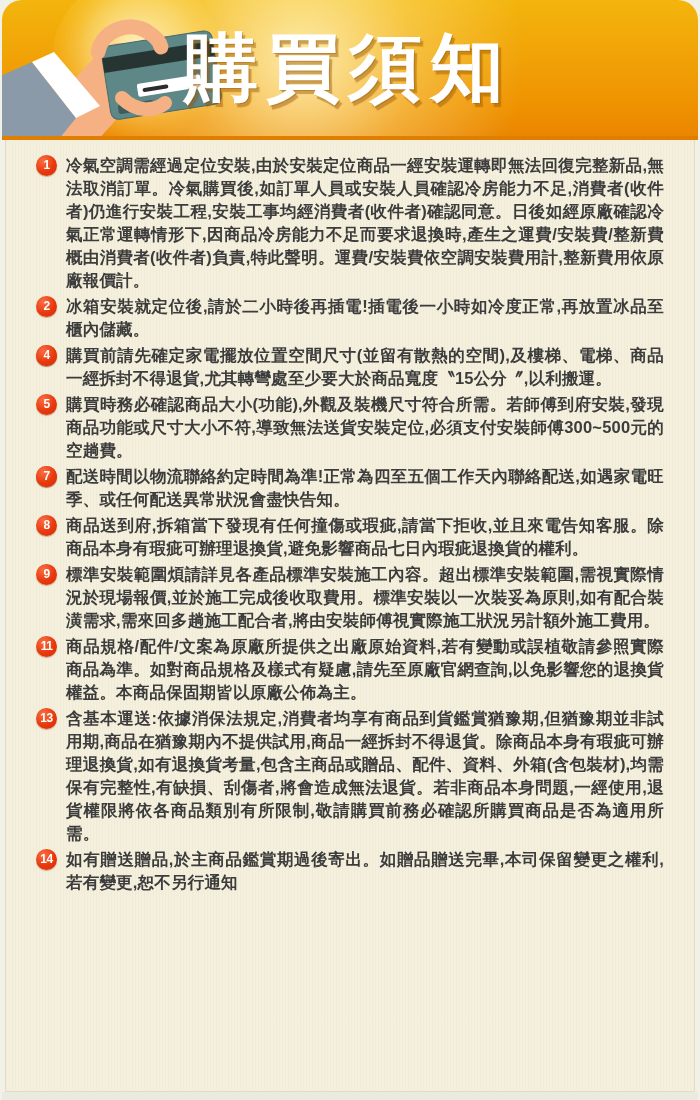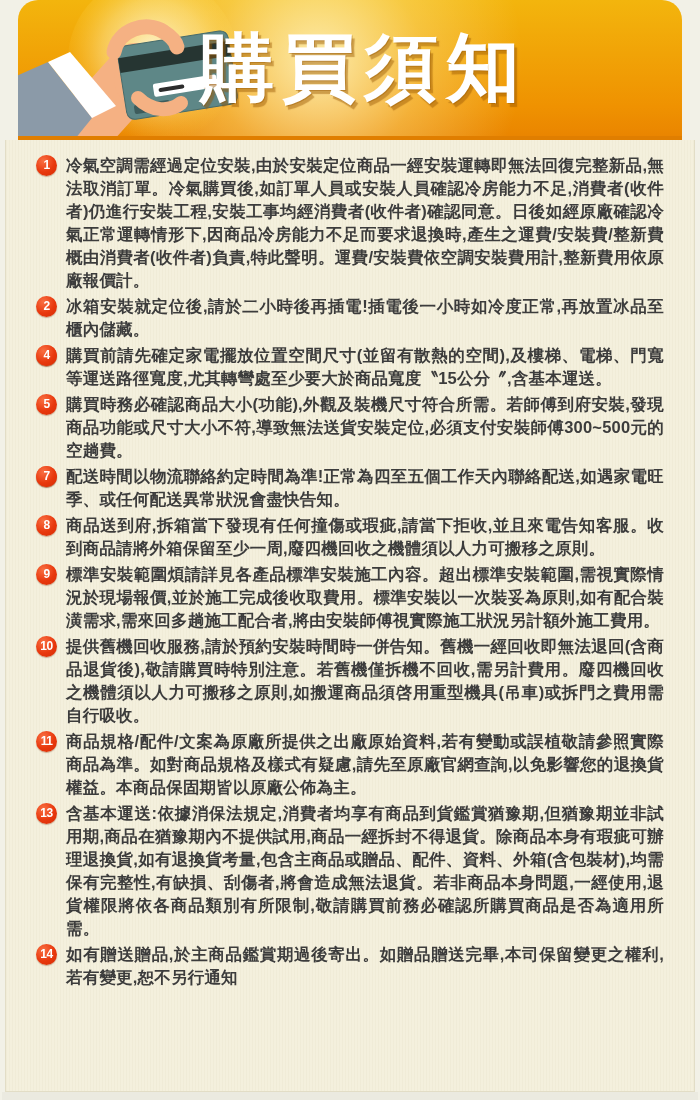--- a/index.html
+++ b/index.html
@@ -7,21 +7,21 @@
     width:700px;height:1100px;overflow:hidden;
     background:#ffffff;
     font-family:"Liberation Sans","DejaVu Sans",sans-serif;
   }
   .page{
     width:700px;height:1100px;position:relative;
     background:#f2f1e7;
   }
   
   .header{
-    position:relative;height:136px;margin:0 18px;
+    position:relative;height:136px;margin:0 2px;
     border-radius:20px 20px 0 0;
     background:
       radial-gradient(circle at 300px 60px, rgba(255,248,200,.85) 0%, rgba(255,240,160,.35) 28%, rgba(255,200,40,0) 55%),
       linear-gradient(#f3b50d, #ef9201 78%, #ea8500);
     border-bottom:4px solid #e07e00;
     overflow:hidden;
     padding-left:24px;
   }
   .illus{position:absolute;left:0;top:0;width:230px;height:136px;}
   .title{
@@ -110,44 +110,40 @@
       </li>
       <li class="item">
         <span class="badge">2</span>
         <span>冰箱安裝就定位後,請於二小時後再插電!插電後一小時如冷度正常,再放置冰品至櫃內儲藏。</span>
       </li>
       <li class="item">
         <span class="badge">3</span>
       </li>
       <li class="item">
         <span class="badge">4</span>
-        <span>購買前請先確定家電擺放位置空間尺寸(並留有散熱的空間),及樓梯、電梯、門寬等運送路徑寬度,尤其轉彎處至少要大於商品寬度〝15公分〞,含基本運送。</span>
+        <span>購買前請先確定家電擺放位置空間尺寸(並留有散熱的空間),及樓梯、電梯、商品一經拆封不得退貨,尤其轉彎處至少要大於商品寬度〝15公分〞,以利搬運。</span>
       </li>
       <li class="item">
         <span class="badge">5</span>
         <span>購買時務必確認商品大小(功能),外觀及裝機尺寸符合所需。若師傅到府安裝,發現商品功能或尺寸大小不符,導致無法送貨安裝定位,必須支付安裝師傅300~500元的空趟費。</span>
       </li>
       <li class="item">
         <span class="badge">6</span>
       </li>
       <li class="item">
         <span class="badge">7</span>
         <span>配送時間以物流聯絡約定時間為準!正常為四至五個工作天內聯絡配送,如遇家電旺季、或任何配送異常狀況會盡快告知。</span>
       </li>
       <li class="item">
         <span class="badge">8</span>
-        <span>商品送到府,拆箱當下發現有任何撞傷或瑕疵,請當下拒收,並且來電告知客服。收到商品請將外箱保留至少一周,廢四機回收之機體須以人力可搬移之原則。</span>
+        <span>商品送到府,拆箱當下發現有任何撞傷或瑕疵,請當下拒收,並且來電告知客服。除商品本身有瑕疵可辦理退換貨,避免影響商品七日內瑕疵退換貨的權利。</span>
       </li>
       <li class="item">
         <span class="badge">9</span>
         <span>標準安裝範圍煩請詳見各產品標準安裝施工內容。超出標準安裝範圍,需視實際情況於現場報價,並於施工完成後收取費用。標準安裝以一次裝妥為原則,如有配合裝潢需求,需來回多趟施工配合者,將由安裝師傅視實際施工狀況另計額外施工費用。</span>
-      </li>
-      <li class="item">
-        <span class="badge">10</span>
-        <span>提供舊機回收服務,請於預約安裝時間時一併告知。舊機一經回收即無法退回(含商品退貨後),敬請購買時特別注意。若舊機僅拆機不回收,需另計費用。廢四機回收之機體須以人力可搬移之原則,如搬運商品須啓用重型機具(吊車)或拆門之費用需自行吸收。</span>
       </li>
       <li class="item">
         <span class="badge">11</span>
         <span>商品規格/配件/文案為原廠所提供之出廠原始資料,若有變動或誤植敬請參照實際商品為準。如對商品規格及樣式有疑慮,請先至原廠官網查詢,以免影響您的退換貨權益。本商品保固期皆以原廠公佈為主。</span>
       </li>
       <li class="item">
         <span class="badge">13</span>
         <span>含基本運送:依據消保法規定,消費者均享有商品到貨鑑賞猶豫期,但猶豫期並非試用期,商品在猶豫期內不提供試用,商品一經拆封不得退貨。除商品本身有瑕疵可辦理退換貨,如有退換貨考量,包含主商品或贈品、配件、資料、外箱(含包裝材),均需保有完整性,有缺損、刮傷者,將會造成無法退貨。若非商品本身問題,一經使用,退貨權限將依各商品類別有所限制,敬請購買前務必確認所購買商品是否為適用所需。</span>
       </li>
       <li class="item">

